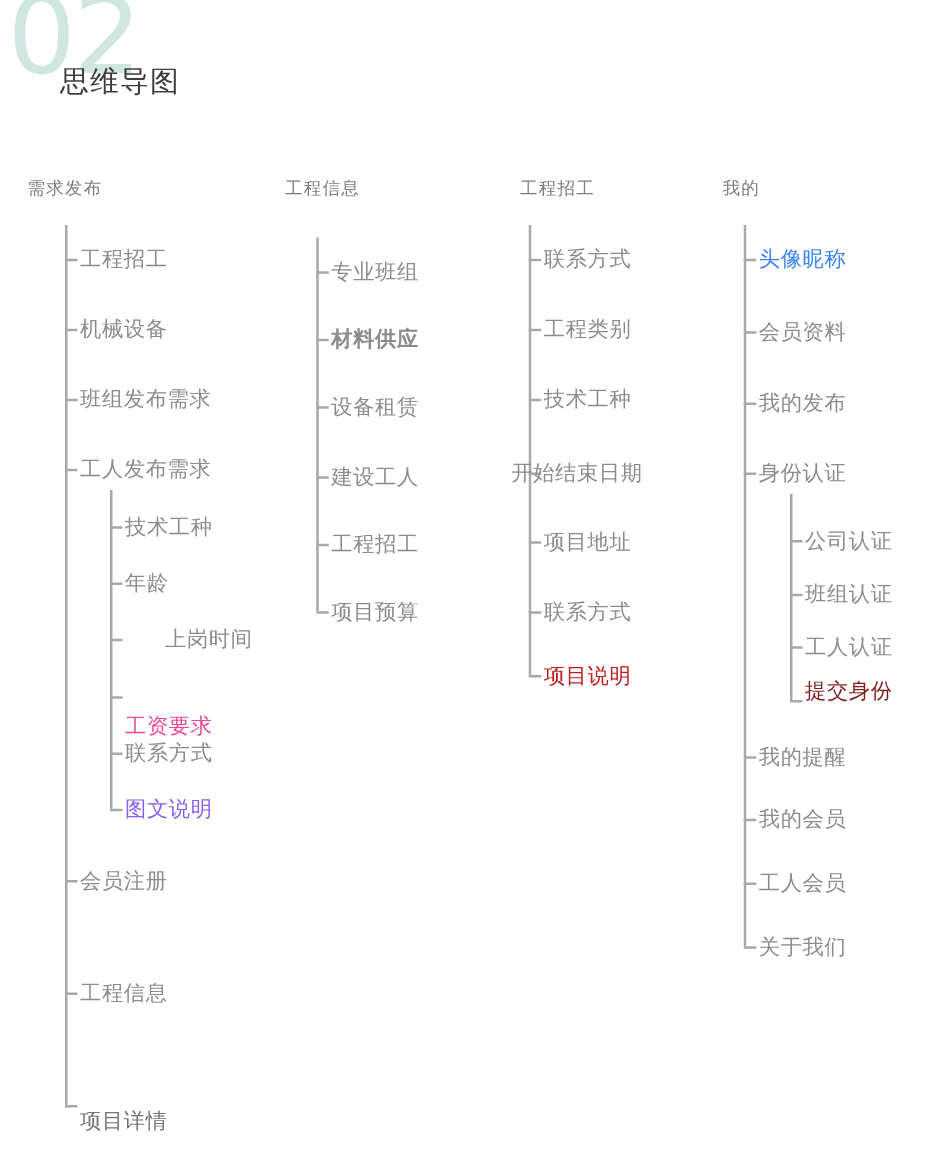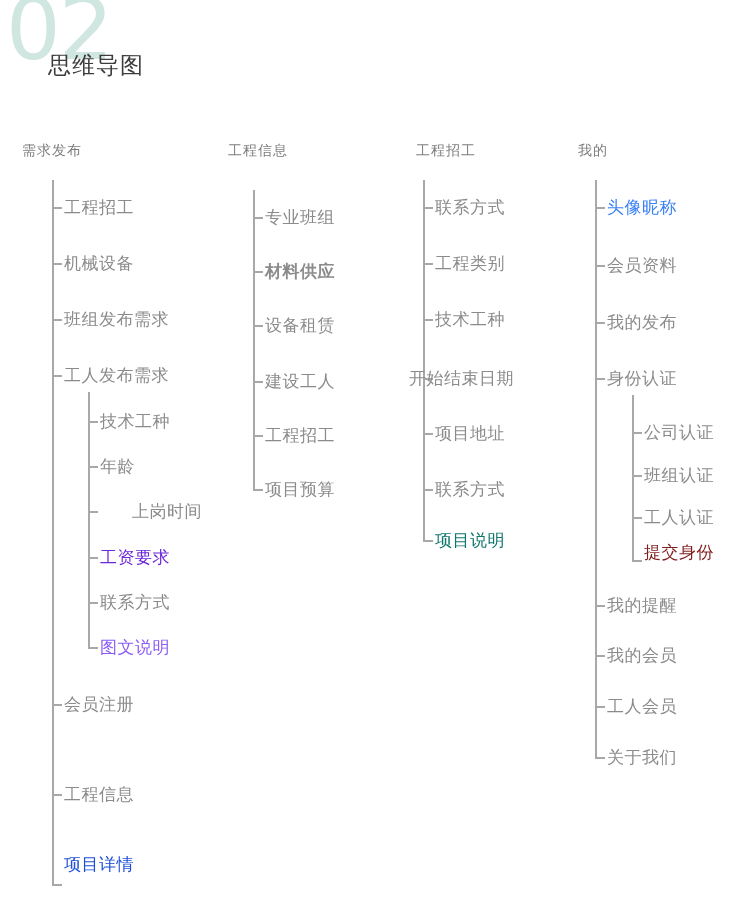--- a/index.html
+++ b/index.html
@@ -89,30 +89,30 @@
       <div class="node-label" style="left: 64px; top: 255px; color: rgb(139, 139, 139);">机械设备</div>
       <div class="tick" style="left: 52px; top: 319px; background: rgb(168, 168, 168);"></div>
       <div class="node-label" style="left: 64px; top: 311px; color: rgb(139, 139, 139);">班组发布需求</div>
       <div class="tick" style="left: 52px; top: 375px; background: rgb(168, 168, 168);"></div>
       <div class="node-label" style="left: 64px; top: 367px; color: rgb(139, 139, 139);">工人发布需求</div>
       <div class="tick" style="left: 52px; top: 704px; background: rgb(168, 168, 168);"></div>
       <div class="node-label" style="left: 64px; top: 696px; color: rgb(139, 139, 139);">会员注册</div>
       <div class="tick" style="left: 52px; top: 794px; background: rgb(168, 168, 168);"></div>
       <div class="node-label" style="left: 64px; top: 786px; color: rgb(139, 139, 139);">工程信息</div>
       <div class="tick" style="left: 52px; top: 884px; background: rgb(168, 168, 168);"></div>
-      <div class="node-label" style="left: 64px; top: 856px; color: #1d4ed8;">项目详情</div>
+      <div class="node-label" style="left: 64px; top: 888px; color: #737373;">项目详情</div>
       <div class="spine" style="left: 88px; top: 392px; height: 255px; background: rgb(168, 168, 168);"></div>
       <div class="tick" style="left: 88px; top: 421px; background: rgb(168, 168, 168);"></div>
       <div class="node-label lvl2" style="left: 100px; top: 413px; color: rgb(139, 139, 139);">技术工种</div>
       <div class="tick" style="left: 88px; top: 466px; background: rgb(168, 168, 168);"></div>
       <div class="node-label lvl2" style="left: 100px; top: 458px; color: rgb(139, 139, 139);">年龄</div>
       <div class="tick" style="left: 88px; top: 511px; background: rgb(168, 168, 168);"></div>
       <div class="node-label lvl2" style="left: 100px; top: 503px; color: rgb(139, 139, 139); margin-left: 32px;">上岗时间</div>
       <div class="tick" style="left: 88px; top: 557px; background: rgb(168, 168, 168);"></div>
-      <div class="node-label lvl2" style="left: 100px; top: 549px; color: #6d28d9;">工资要求</div>
+      <div class="node-label lvl2" style="left: 100px; top: 572px; color: #ec4899;">工资要求</div>
       <div class="tick" style="left: 88px; top: 602px; background: rgb(168, 168, 168);"></div>
       <div class="node-label lvl2" style="left: 100px; top: 594px; color: rgb(139, 139, 139);">联系方式</div>
       <div class="tick" style="left: 88px; top: 647px; background: rgb(168, 168, 168);"></div>
       <div class="node-label lvl2" style="left: 100px; top: 639px; color: #8b5cf6;">图文说明</div>
     </div>
     <div class="column">
       <div class="col-title" style="left: 228px; top: 143px;">工程信息</div>
       <div class="spine" style="left: 253px; top: 190px; height: 299px; background: rgb(168, 168, 168);"></div>
       <div class="tick" style="left: 253px; top: 217px; background: rgb(168, 168, 168);"></div>
       <div class="node-label" style="left: 265px; top: 209px; color: rgb(139, 139, 139);">专业班组</div>
@@ -136,21 +136,21 @@
       <div class="node-label" style="left: 435px; top: 255px; color: rgb(139, 139, 139);">工程类别</div>
       <div class="tick" style="left: 423px; top: 319px; background: rgb(168, 168, 168);"></div>
       <div class="node-label" style="left: 435px; top: 311px; color: rgb(139, 139, 139);">技术工种</div>
       <div class="tick" style="left: 423px; top: 378px; background: rgb(168, 168, 168);"></div>
       <div class="node-label" style="left: 409px; top: 370px; color: rgb(139, 139, 139);">开始结束日期</div>
       <div class="tick" style="left: 423px; top: 433px; background: rgb(168, 168, 168);"></div>
       <div class="node-label" style="left: 435px; top: 425px; color: rgb(139, 139, 139);">项目地址</div>
       <div class="tick" style="left: 423px; top: 489px; background: rgb(168, 168, 168);"></div>
       <div class="node-label" style="left: 435px; top: 481px; color: rgb(139, 139, 139);">联系方式</div>
       <div class="tick" style="left: 423px; top: 540px; background: rgb(168, 168, 168);"></div>
-      <div class="node-label" style="left: 435px; top: 532px; color: #0f766e;">项目说明</div>
+      <div class="node-label" style="left: 435px; top: 532px; color: #b91c1c;">项目说明</div>
     </div>
     <div class="column">
       <div class="col-title" style="left: 578px; top: 143px;">我的</div>
       <div class="spine" style="left: 595px; top: 180px; height: 577px; background: rgb(168, 168, 168);"></div>
       <div class="tick" style="left: 595px; top: 207px; background: rgb(168, 168, 168);"></div>
       <div class="node-label" style="left: 607px; top: 199px; color: #3b82f6;">头像昵称</div>
       <div class="tick" style="left: 595px; top: 265px; background: rgb(168, 168, 168);"></div>
       <div class="node-label" style="left: 607px; top: 257px; color: rgb(139, 139, 139);">会员资料</div>
       <div class="tick" style="left: 595px; top: 322px; background: rgb(168, 168, 168);"></div>
       <div class="node-label" style="left: 607px; top: 314px; color: rgb(139, 139, 139);">我的发布</div>

